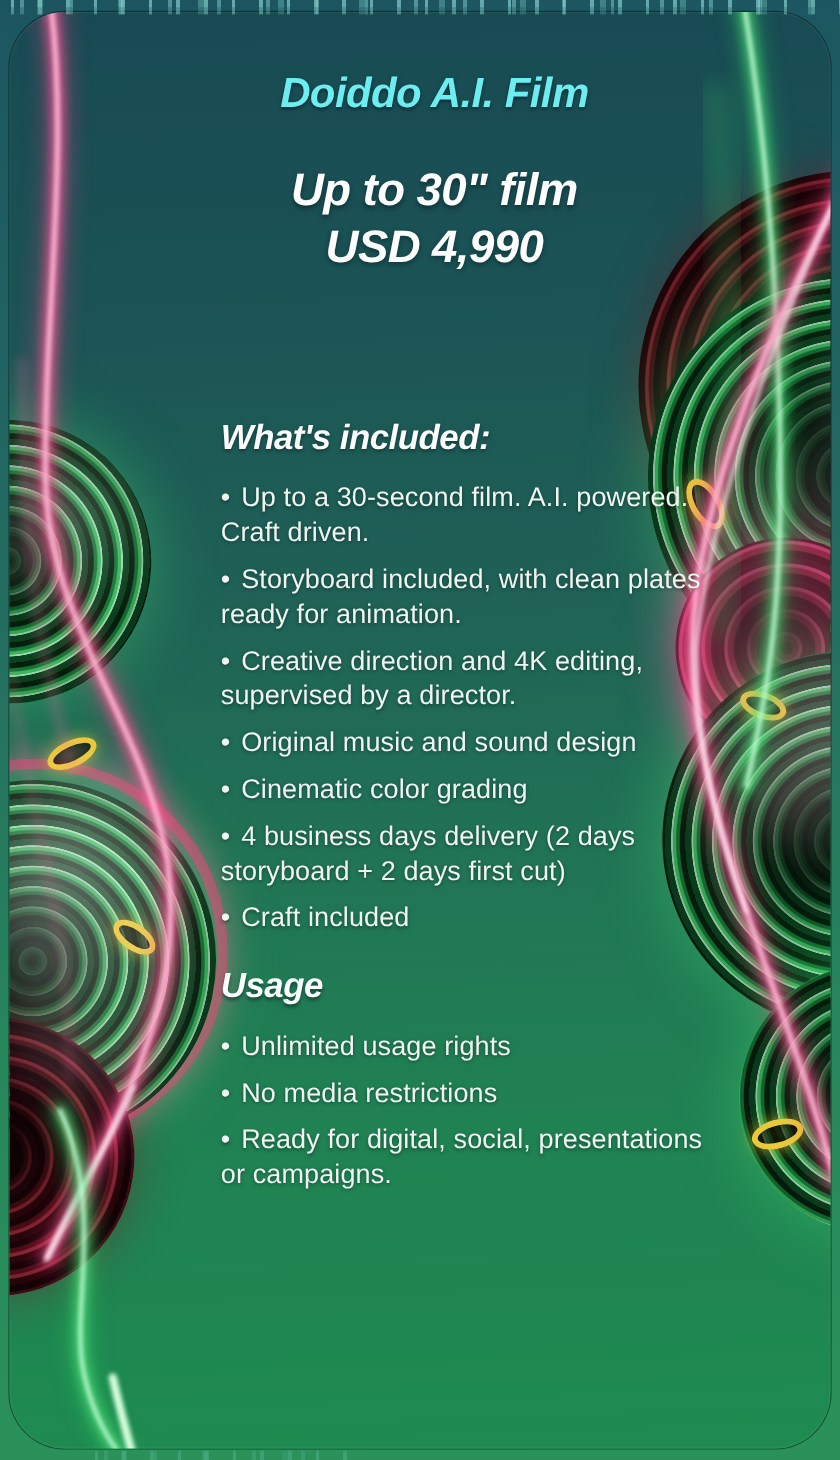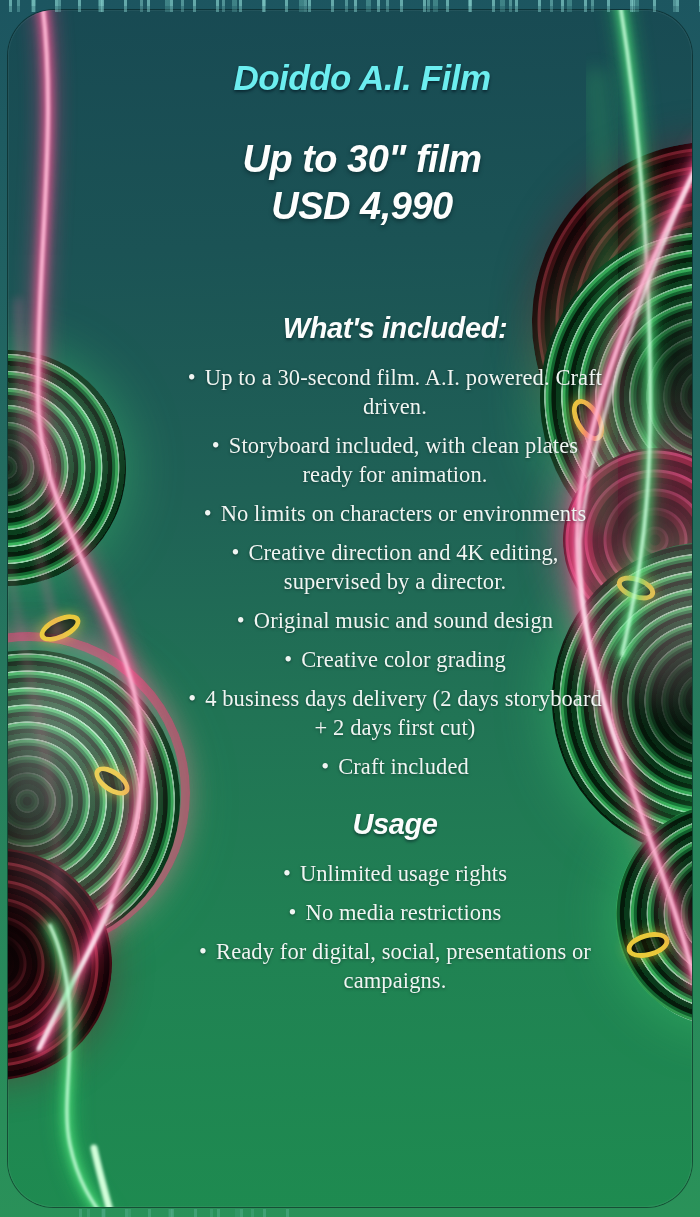--- a/index.html
+++ b/index.html
@@ -50,25 +50,25 @@
     box-shadow:0 0 14px rgba(233,201,58,.65), inset 0 0 8px rgba(0,0,0,.6);}
   .haze{border-radius:50%;filter:blur(22px);}
 
   svg.neon{position:absolute;left:0;top:0;}
 
   .content{position:relative;z-index:3;padding-top:48px;}
   .title{font-style:italic;font-weight:700;font-size:35px;letter-spacing:-.5px;text-align:center;
     color:var(--accent-cyan);text-shadow:0 2px 3px rgba(5,30,40,.75);}
   .subtitle{margin-top:38px;text-align:center;font-style:italic;font-weight:700;font-size:38px;
     line-height:47px;color:#fdfefd;letter-spacing:-.5px;text-shadow:0 2px 4px rgba(5,30,35,.6);}
-  .body{margin-top:82px;padding:0 86px 0 152px;color:var(--text-primary);text-align:center;}
+  .body{margin-top:119px;padding:0 86px 0 152px;color:var(--text-primary);}
   .section-heading{font-style:italic;font-weight:700;font-size:29px;letter-spacing:-.4px;
     color:#fbfdfc;margin:0 0 18px 0;text-shadow:0 2px 3px rgba(5,30,35,.55);}
   .section-heading.second{margin-top:27px;}
-  ul{list-style:none;margin:0 0 6px 0;font-family:Liberation Serif, serif;}
+  ul{list-style:none;margin:0 0 6px 0;}
   li{font-size:22.5px;line-height:29px;letter-spacing:.1px;margin-bottom:10px;
     text-shadow:0 1px 3px rgba(4,28,28,.5);}
   .bullet{margin-right:9px;}
 </style>
 </head>
 <body>
 
 <div class="stage">
   <div class="ticks"></div>
   <div class="ticks short"></div>
@@ -139,24 +139,23 @@
       <div class="subtitle">
         <div>Up to 30" film</div>
         <div>USD 4,990</div>
       </div>
 
       <div class="body">
         <h2 class="section-heading">What's included:</h2>
         <ul>
           <li><span class="bullet">•</span><span>Up to a 30-second film. A.I. powered. Craft driven.</span></li>
           <li><span class="bullet">•</span><span>Storyboard included, with clean plates ready for animation.</span></li>
-          <li><span class="bullet">•</span><span>No limits on characters or environments</span></li>
           <li><span class="bullet">•</span><span>Creative direction and 4K editing, supervised by a director.</span></li>
           <li><span class="bullet">•</span><span>Original music and sound design</span></li>
-          <li><span class="bullet">•</span><span>Creative color grading</span></li>
+          <li><span class="bullet">•</span><span>Cinematic color grading</span></li>
           <li><span class="bullet">•</span><span>4 business days delivery (2 days storyboard + 2 days first cut)</span></li>
           <li><span class="bullet">•</span><span>Craft included</span></li>
         </ul>
 
         <h2 class="section-heading second">Usage</h2>
         <ul>
           <li><span class="bullet">•</span><span>Unlimited usage rights</span></li>
           <li><span class="bullet">•</span><span>No media restrictions</span></li>
           <li><span class="bullet">•</span><span>Ready for digital, social, presentations or campaigns.</span></li>
         </ul>

